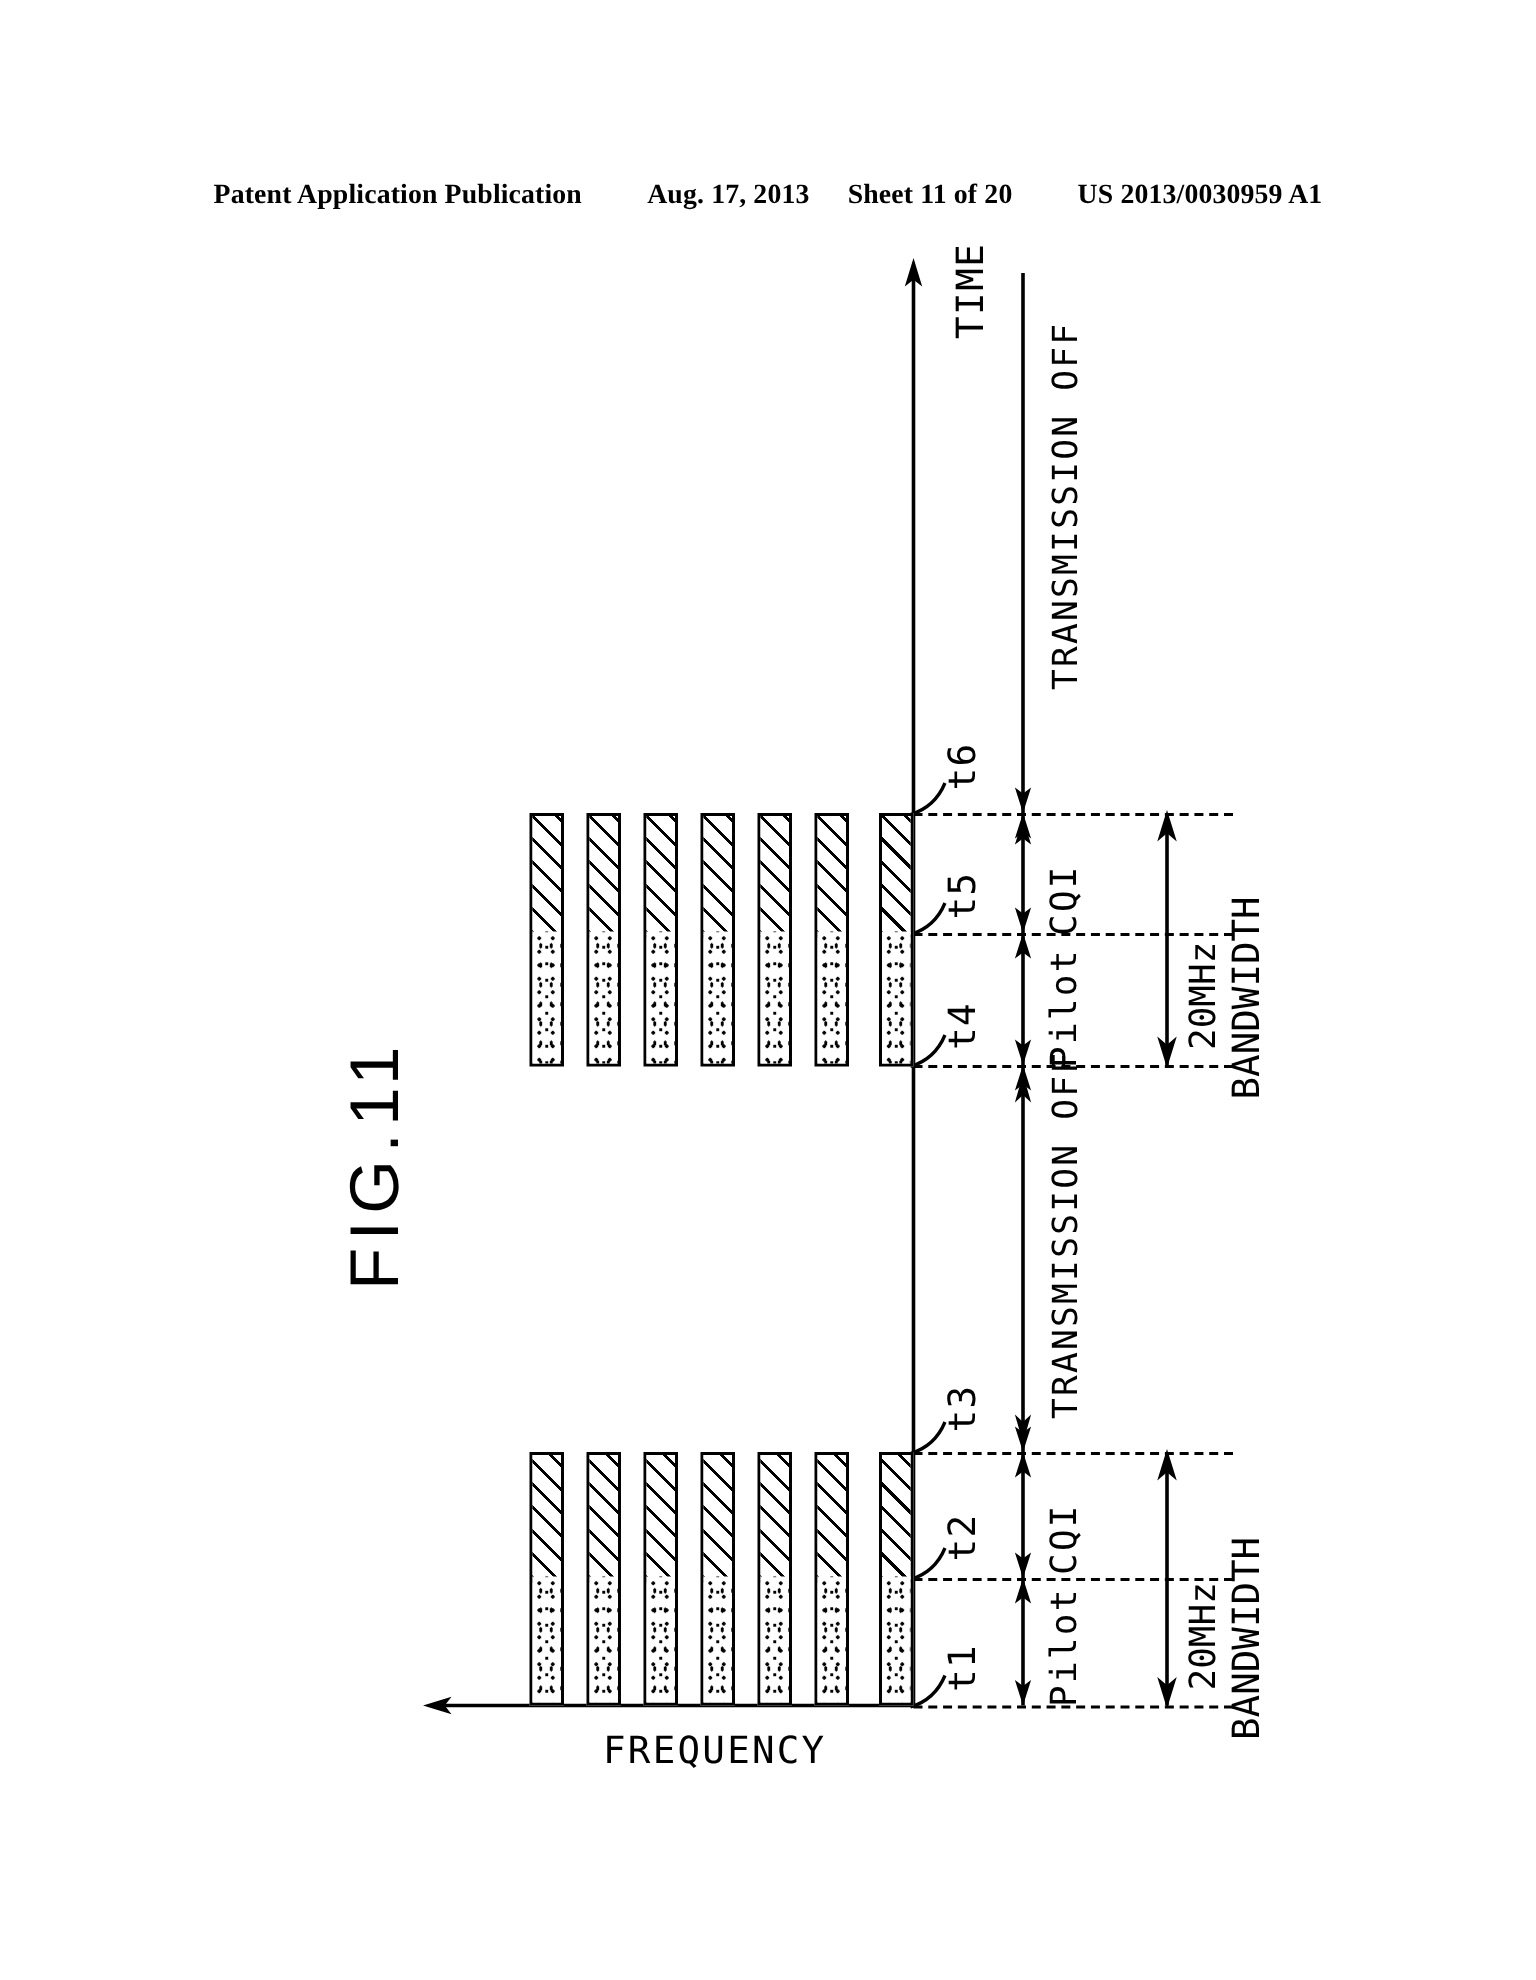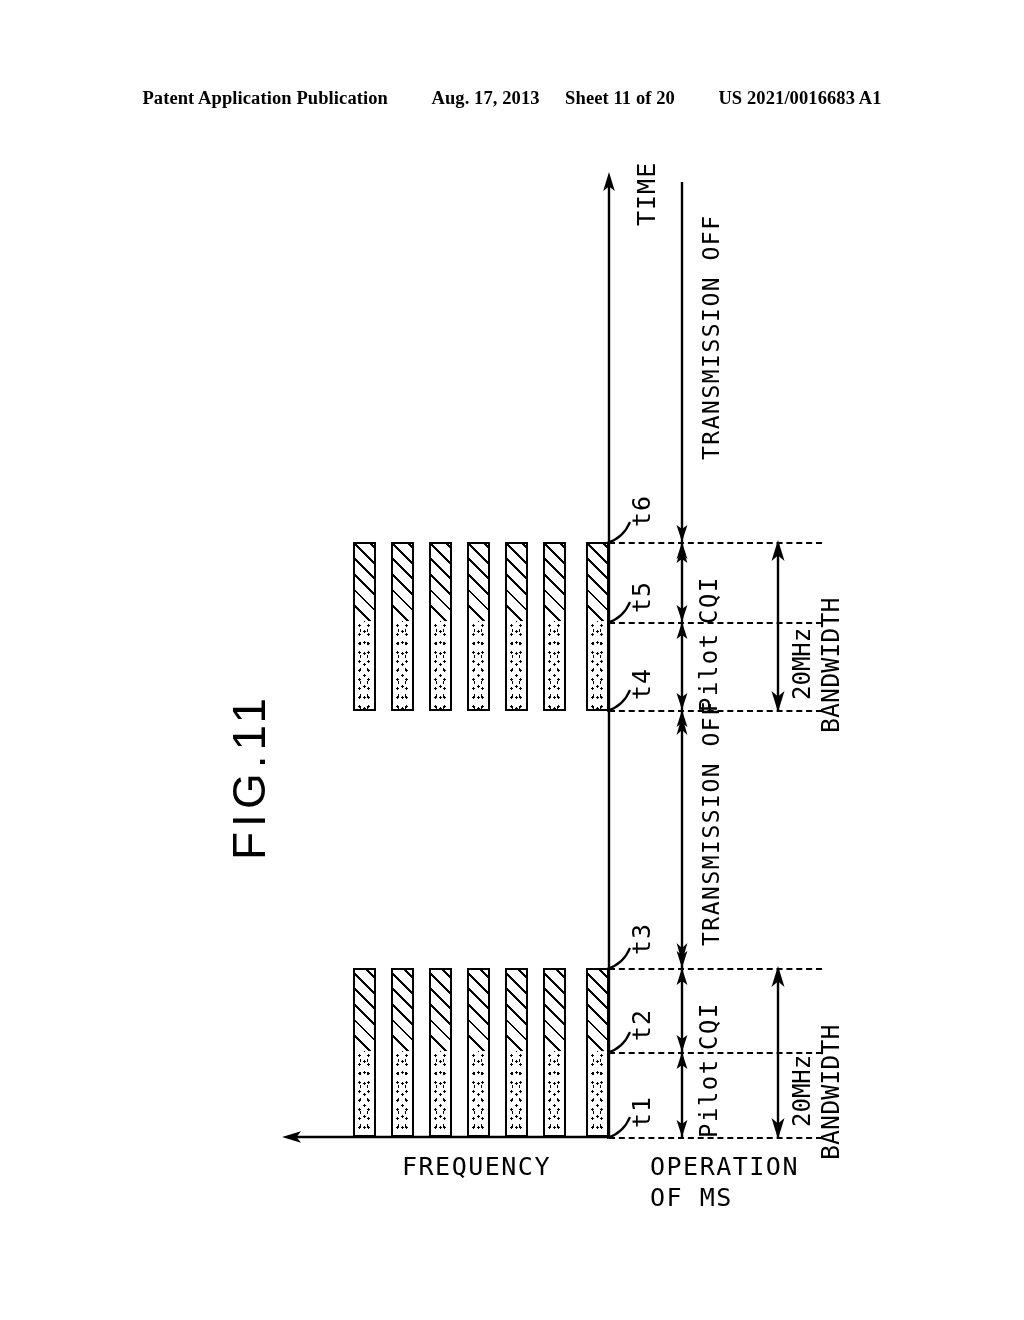--- a/index.html
+++ b/index.html
@@ -22,21 +22,21 @@
     top: 88px;
     left: 0;
     width: 1024px;
     text-align: center;
     font-family: "Liberation Serif", serif;
     font-weight: bold;
     font-size: 18.5px;
     letter-spacing: 0.1px;
     white-space: nowrap;
   }
-  .pub-header span { display: inline-block; }
+  .pub-header span { display: inline-block; margin-top: 32px; }
   .hdr-gap-a { width: 34px; }
   .hdr-gap-b { width: 16px; }
   .hdr-gap-c { width: 34px; }
 
   
   #fig {
     position: absolute;
     left: 0;
     top: 0;
     width: 1024px;
@@ -150,21 +150,21 @@
 </head>
 <body>
 
 <div class="pub-header">
   <span>Patent Application Publication</span>
   <span class="hdr-gap-a"></span>
   <span>Aug. 17, 2013</span>
   <span class="hdr-gap-b"></span>
   <span>Sheet 11 of 20</span>
   <span class="hdr-gap-c"></span>
-  <span>US 2021/0016683 A1</span>
+  <span>US 2013/0030959 A1</span>
 </div>
 
 <div id="fig">
 
   <div class="rot" id="fig-title">FIG.11</div>
 
   <svg class="overlay" viewBox="0 0 1024 1320">
 
     <g>
       <line x1="609" y1="1137" x2="609" y2="182" stroke="#000" stroke-width="2.4"></line>
@@ -321,18 +321,14 @@
   <div class="rot mono lbl-pc lbl-pilot-l">Pilot</div>
 
   <div class="rot mono lbl-bw-num bw-num-u">20MHz</div>
   <div class="rot mono lbl-bw-txt bw-txt-u">BANDWIDTH</div>
 
   <div class="rot mono lbl-bw-num bw-num-l">20MHz</div>
   <div class="rot mono lbl-bw-txt bw-txt-l">BANDWIDTH</div>
 
   <div class="mono lbl-freq">FREQUENCY</div>
 
-  <div class="mono lbl-opms">
-    <div>OPERATION</div>
-    <div>OF MS</div>
-  </div>
 
 </div>
 
 </body></html>

